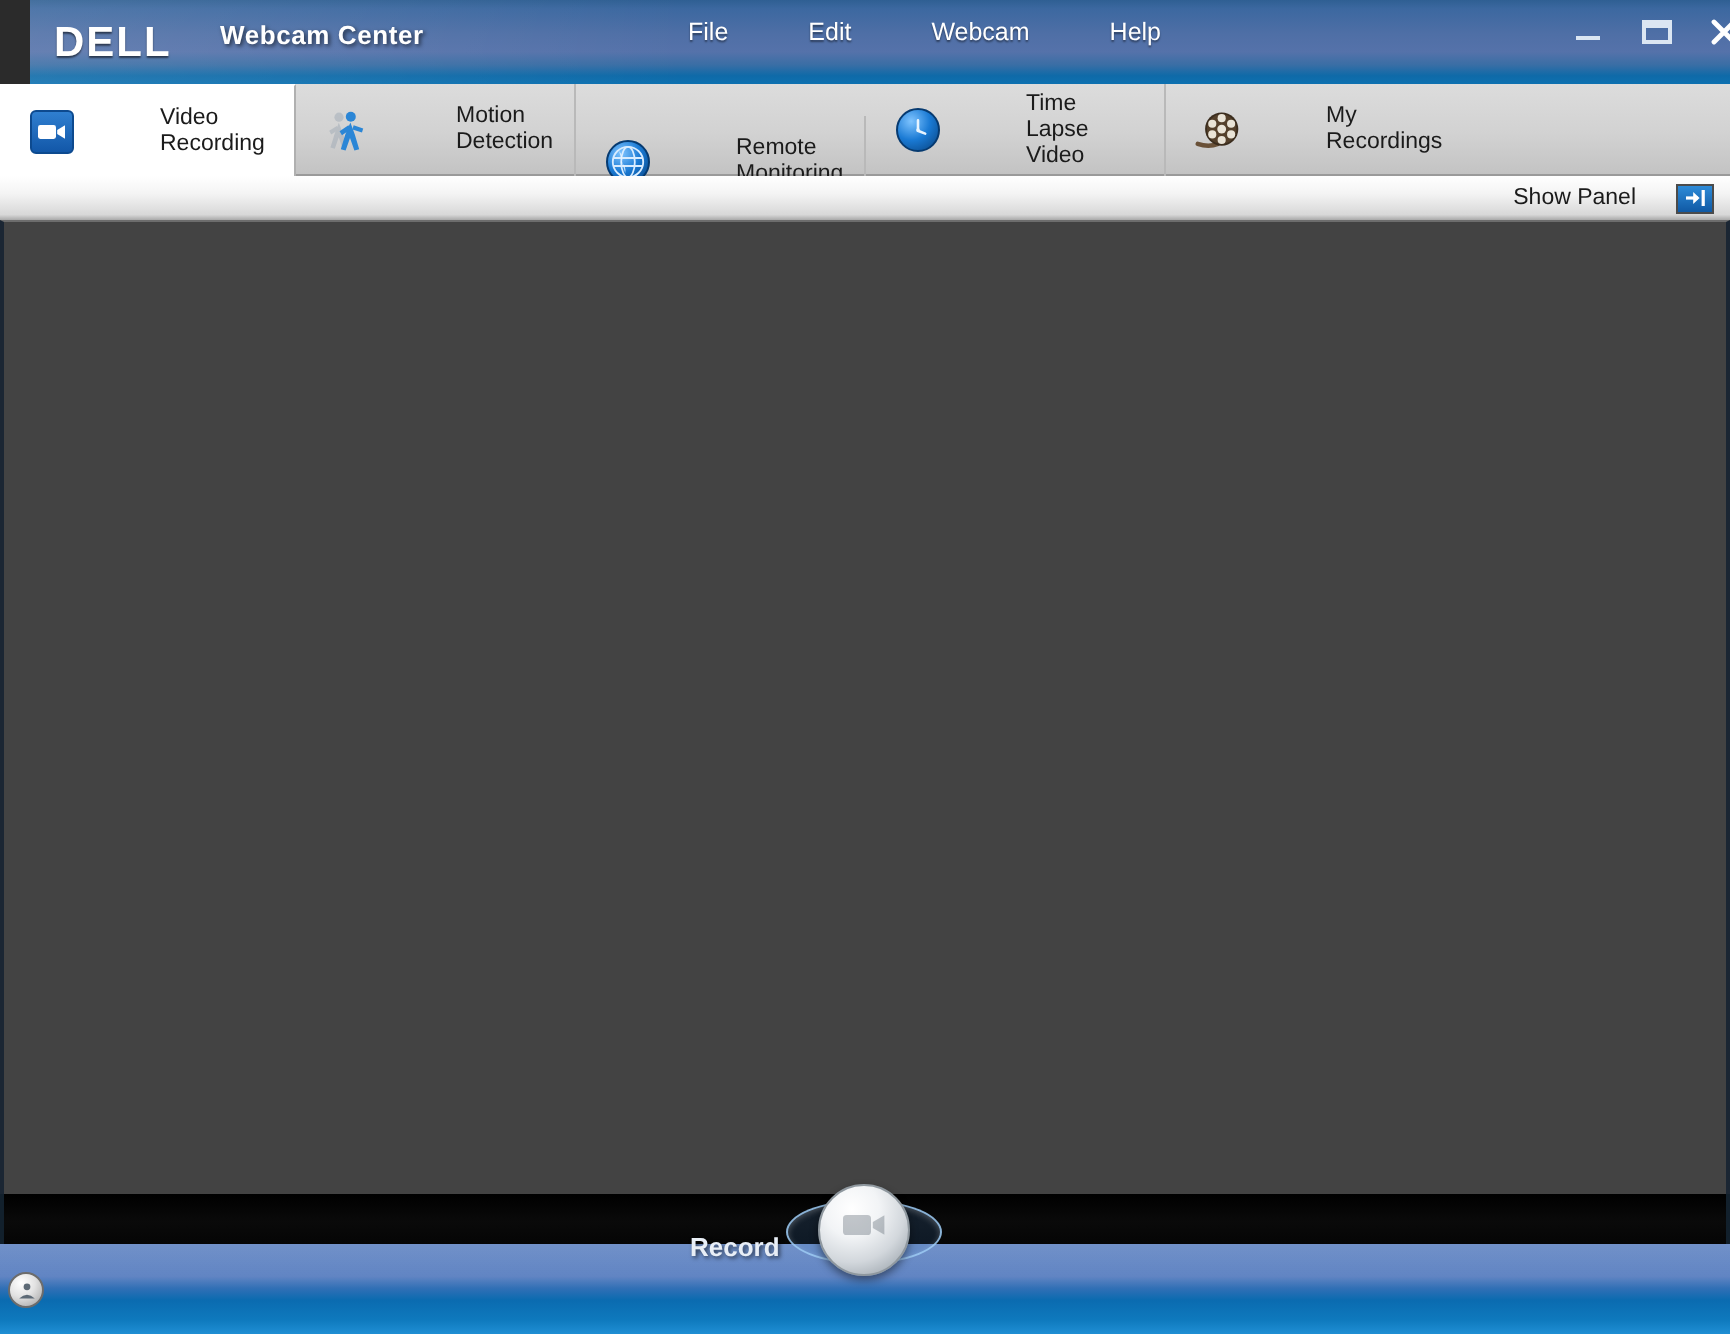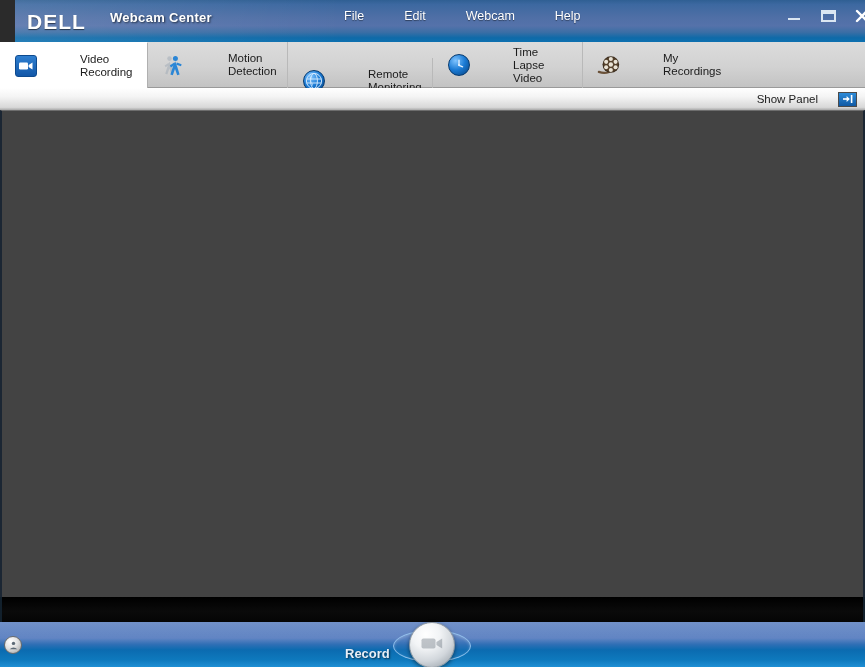--- a/index.html
+++ b/index.html
@@ -189,21 +189,21 @@
     position: absolute; left: 4px; top: 636px;
     width: 18px; height: 18px; border-radius: 50%;
     background: radial-gradient(circle at 35% 28%, #ffffff 0%, #e2e2e2 45%, #9e9e9e 100%);
     border: 1px solid #6c6c6c;
     display: flex; align-items: center; justify-content: center;
     cursor: default;
     z-index: 6;
   }
 
   .record-wrap {
-    position: absolute; left: 345px; top: 622px;
+    position: absolute; left: 345px; top: 592px;
     width: 180px; height: 45px;
     display: flex; align-items: center;
     z-index: 5;
   }
   .record-label {
     font-size: 13px; font-weight: bold; color: #e8eef6;
     text-shadow: 1px 1px 2px rgba(0,0,0,0.6);
     margin-top: 18px;
   }
   .record-ring {

